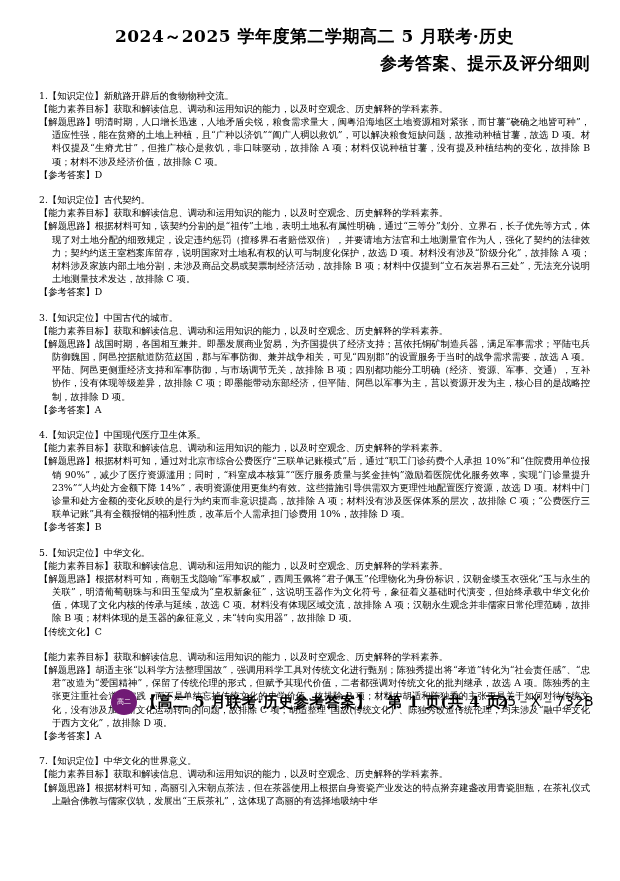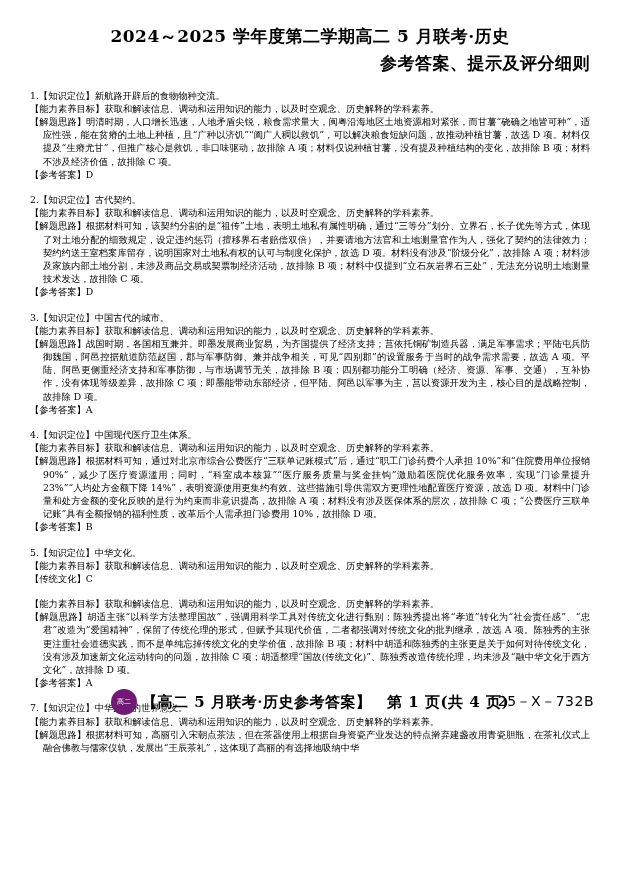--- a/index.html
+++ b/index.html
@@ -12,21 +12,21 @@
     height: 881px;
     font-family: "DejaVu Serif", "Liberation Serif", serif;
     color: #000000;
     position: relative;
     overflow: hidden;
   }
   .page {
     width: 620px;
     height: 725px;
     box-sizing: border-box;
-    padding: 24px 30px 0 30px;
+    padding: 24px 30px 0 39px;
     position: relative;
   }
   .title-line1 {
     text-align: center;
     font-size: 17px;
     font-weight: bold;
     letter-spacing: 0.5px;
     line-height: 1.5;
   }
   .title-line2 {
@@ -129,20 +129,21 @@
   <div class="qblock">
     <div class="line hang">4.【知识定位】中国现代医疗卫生体系。</div>
     <div class="line hang2">【能力素养目标】获取和解读信息、调动和运用知识的能力，以及时空观念、历史解释的学科素养。</div>
     <div class="line hang2">【解题思路】根据材料可知，通过对北京市综合公费医疗“三联单记账模式”后，通过“职工门诊药费个人承担 10%”和“住院费用单位报销 90%”，减少了医疗资源滥用；同时，“科室成本核算”“医疗服务质量与奖金挂钩”激励着医院优化服务效率，实现“门诊量提升 23%”“人均处方金额下降 14%”，表明资源使用更集约有效。这些措施引导供需双方更理性地配置医疗资源，故选 D 项。材料中门诊量和处方金额的变化反映的是行为约束而非意识提高，故排除 A 项；材料没有涉及医保体系的层次，故排除 C 项；“公费医疗三联单记账”具有全额报销的福利性质，改革后个人需承担门诊费用 10%，故排除 D 项。</div>
     <div class="line hang2">【参考答案】B</div>
   </div>
 
   <div class="qblock">
     <div class="line hang">5.【知识定位】中华文化。</div>
     <div class="line hang2">【能力素养目标】获取和解读信息、调动和运用知识的能力，以及时空观念、历史解释的学科素养。</div>
+    <div class="line hang2">【解题思路】根据材料可知，商朝玉戈隐喻“军事权威”，西周玉佩将“君子佩玉”伦理物化为身份标识，汉朝金缕玉衣强化“玉与永生的关联”，明清葡萄朝珠与和田玉玺成为“皇权新象征”，这说明玉器作为文化符号，象征着义基础时代演变，但始终承载中华文化价值，体现了文化内核的传承与延续，故选 C 项。材料没有体现区域交流，故排除 A 项；汉朝永生观念并非儒家日常伦理范畴，故排除 B 项；材料体现的是玉器的象征意义，未“转向实用器”，故排除 D 项。</div>
     <div class="line hang2">【传统文化】C</div>
   </div>
 
   <div class="qblock">
     <div class="line hang2">【能力素养目标】获取和解读信息、调动和运用知识的能力，以及时空观念、历史解释的学科素养。</div>
     <div class="line hang2">【解题思路】胡适主张“以科学方法整理国故”，强调用科学工具对传统文化进行甄别；陈独秀提出将“孝道”转化为“社会责任感”、“忠君”改造为“爱国精神”，保留了传统伦理的形式，但赋予其现代价值，二者都强调对传统文化的批判继承，故选 A 项。陈独秀的主张更注重社会道德实践，而不是单纯忘掉传统文化的史学价值，故排除 B 项；材料中胡适和陈独秀的主张更是关于如何对待传统文化，没有涉及加速新文化运动转向的问题，故排除 C 项；胡适整理“国故(传统文化)”、陈独秀改造传统伦理，均未涉及“融中华文化于西方文化”，故排除 D 项。</div>
     <div class="line hang2">【参考答案】A</div>
   </div>
 
   <div class="qblock">

